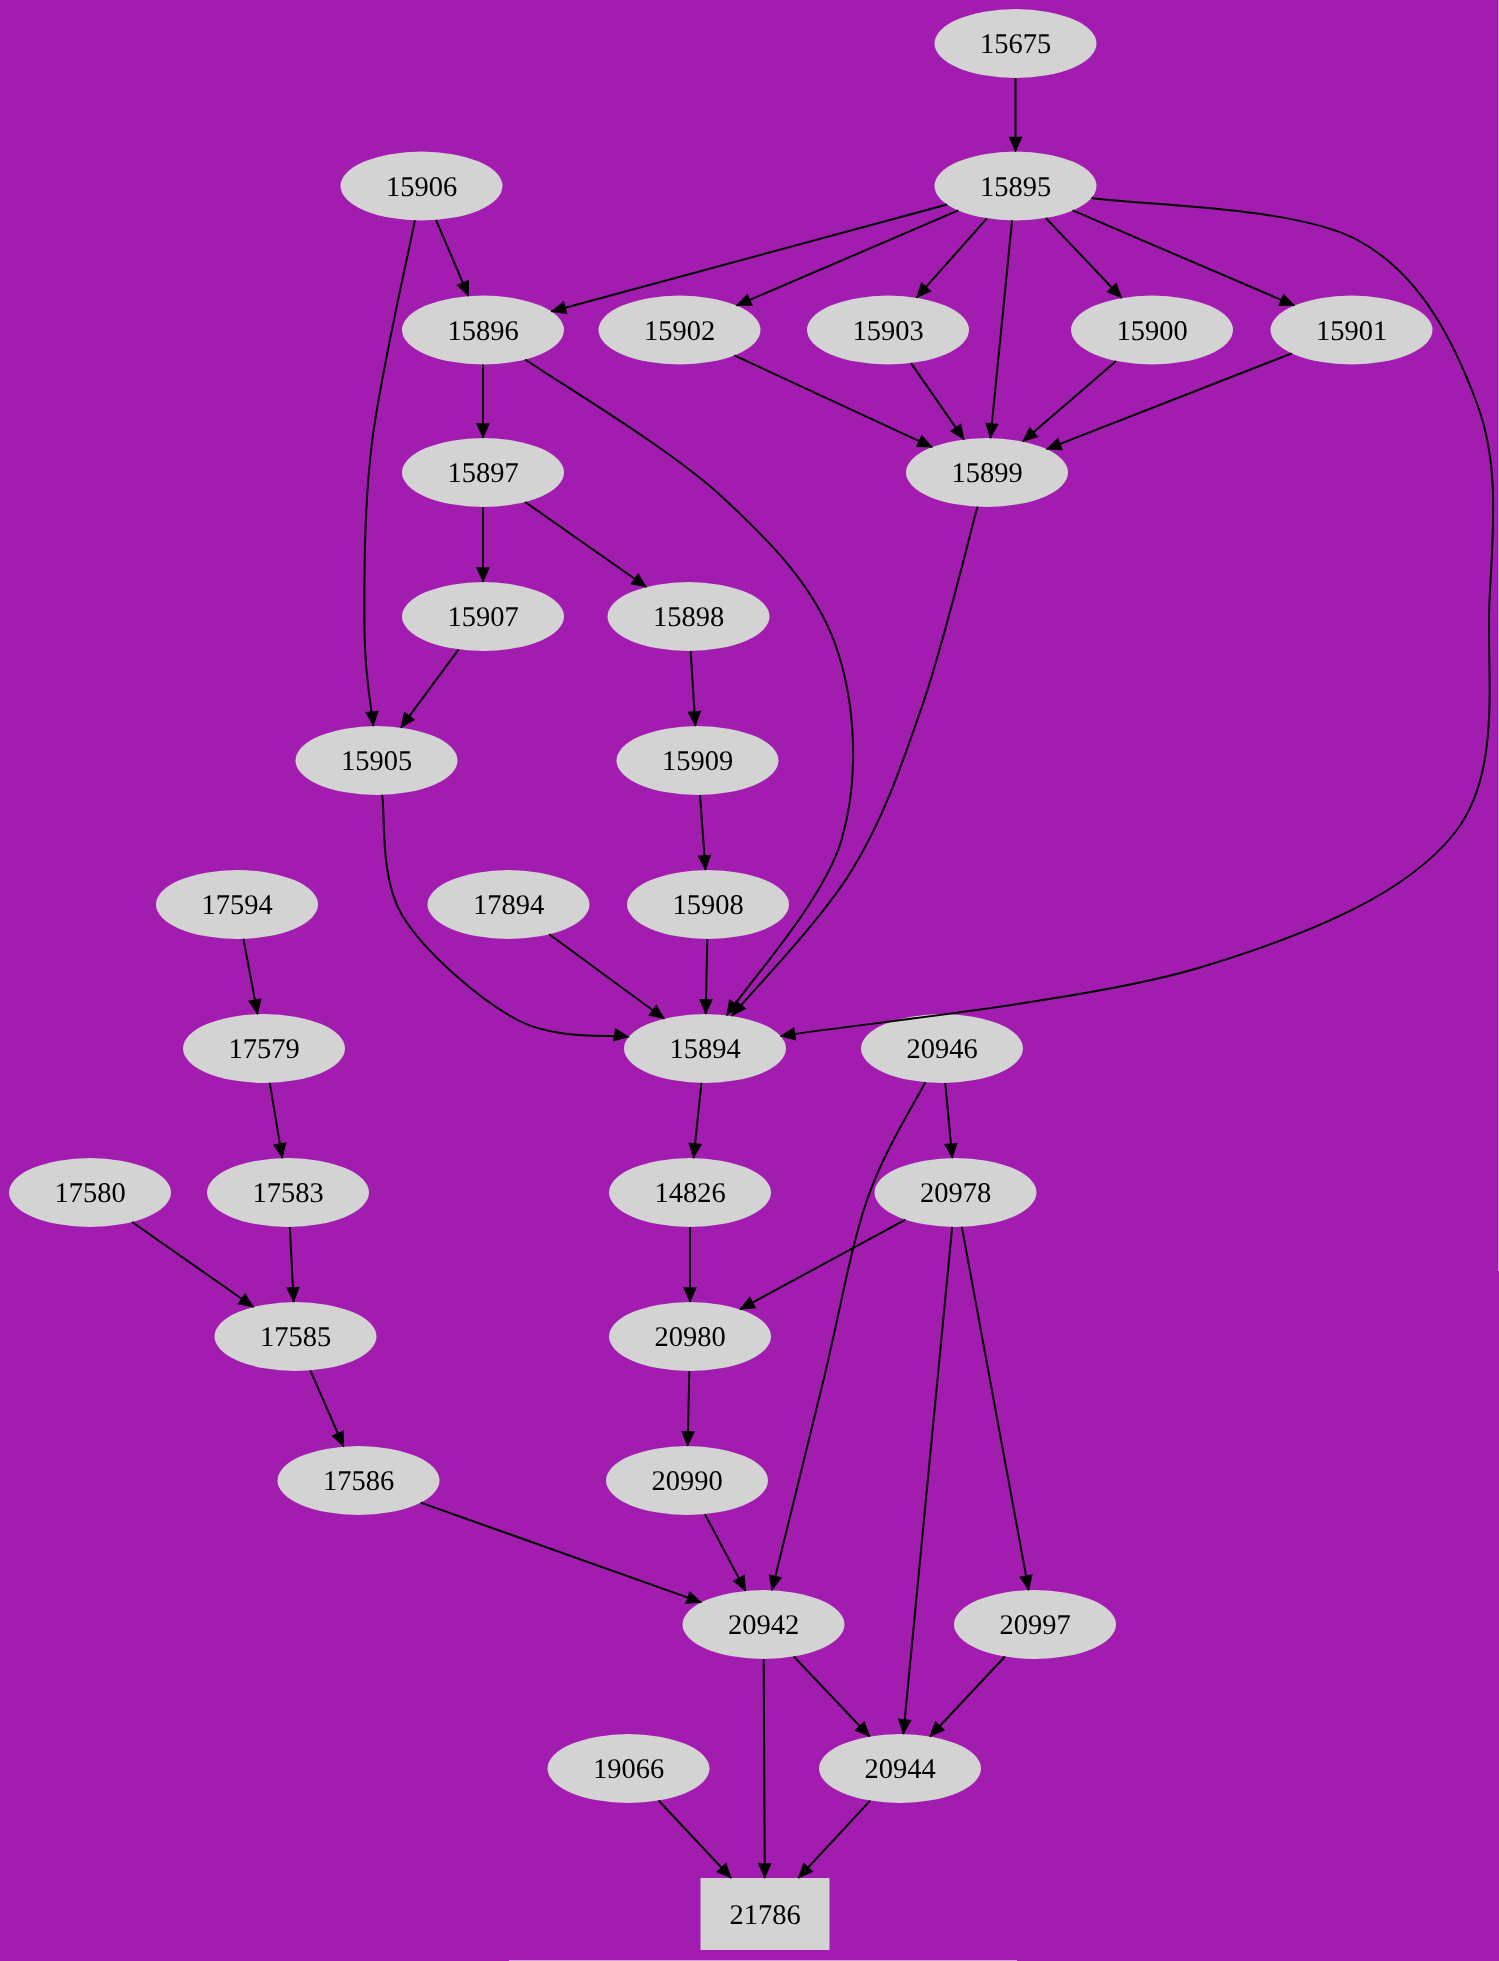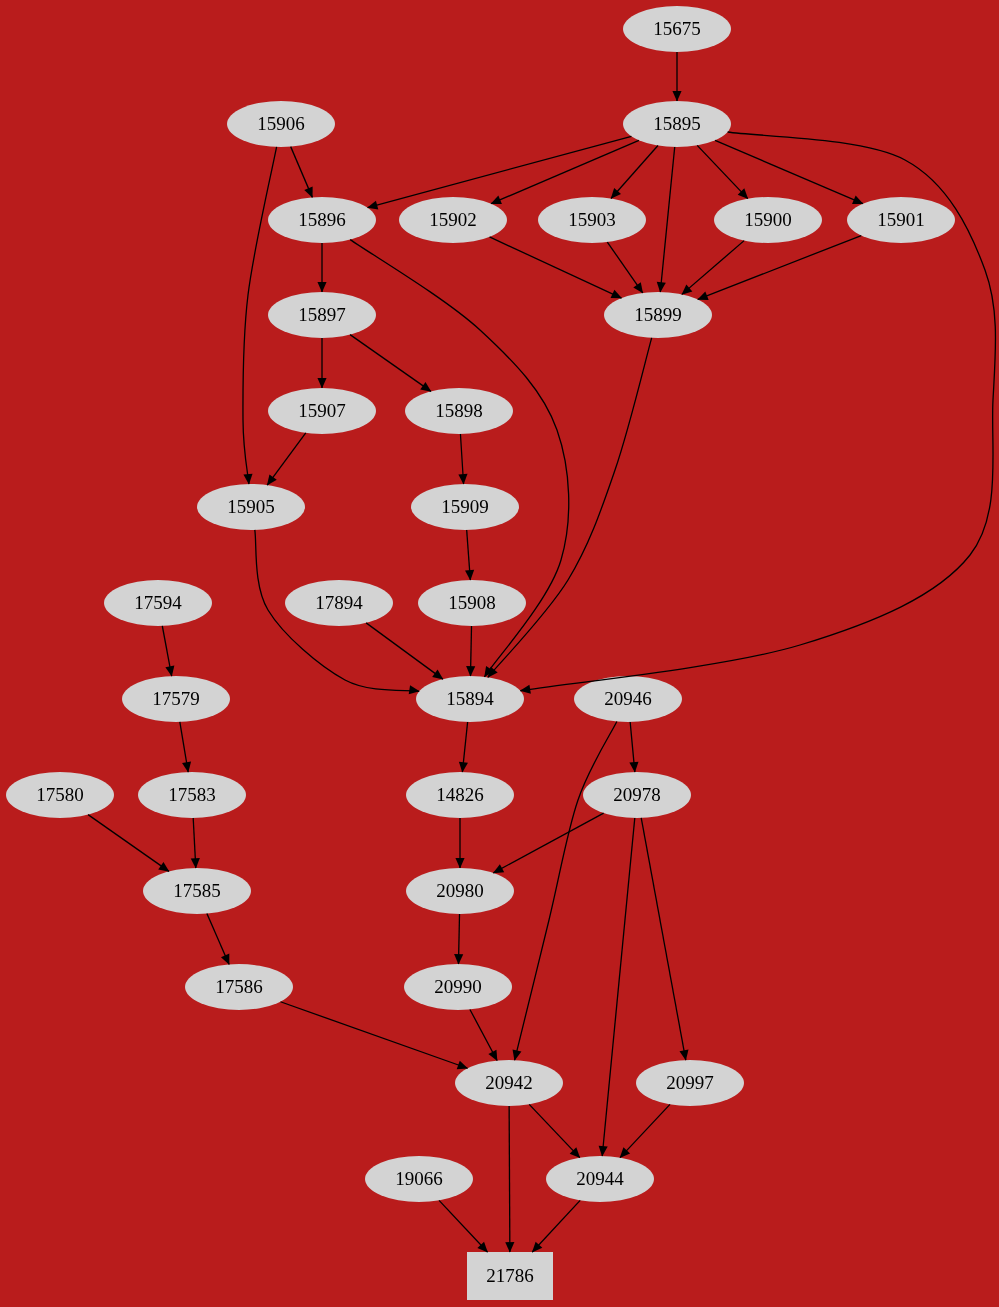--- a/index.html
+++ b/index.html
@@ -5,21 +5,21 @@
   html, body {
     margin: 0;
     padding: 0;
     background: #ffffff;
     font-family: "Liberation Serif", "DejaVu Serif", serif;
   }
   .canvas {
     position: relative;
     width: 999px;
     height: 1307px;
-    background: #b91c1c;
+    background: #a21caf;
     overflow: hidden;
   }
   svg { display: block; }
   .edge path {
     fill: none;
     stroke: #000000;
     stroke-width: 1.3px;
   }
   .node ellipse, .node rect {
     stroke: none;

